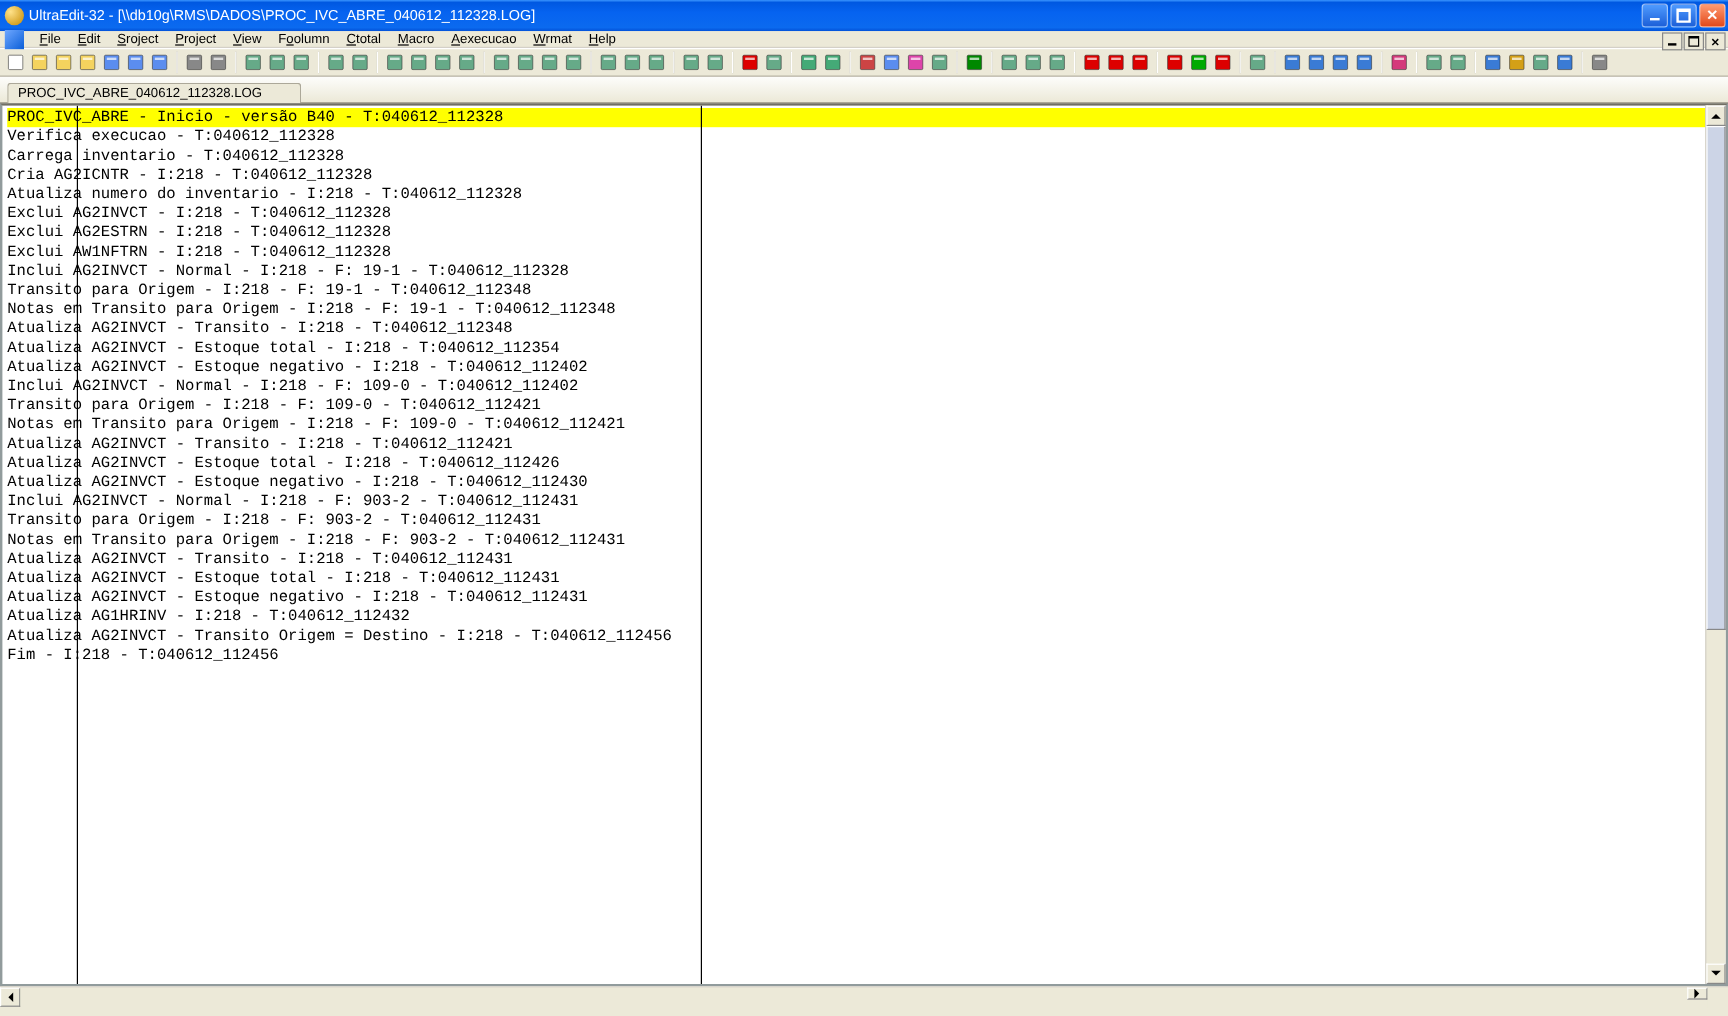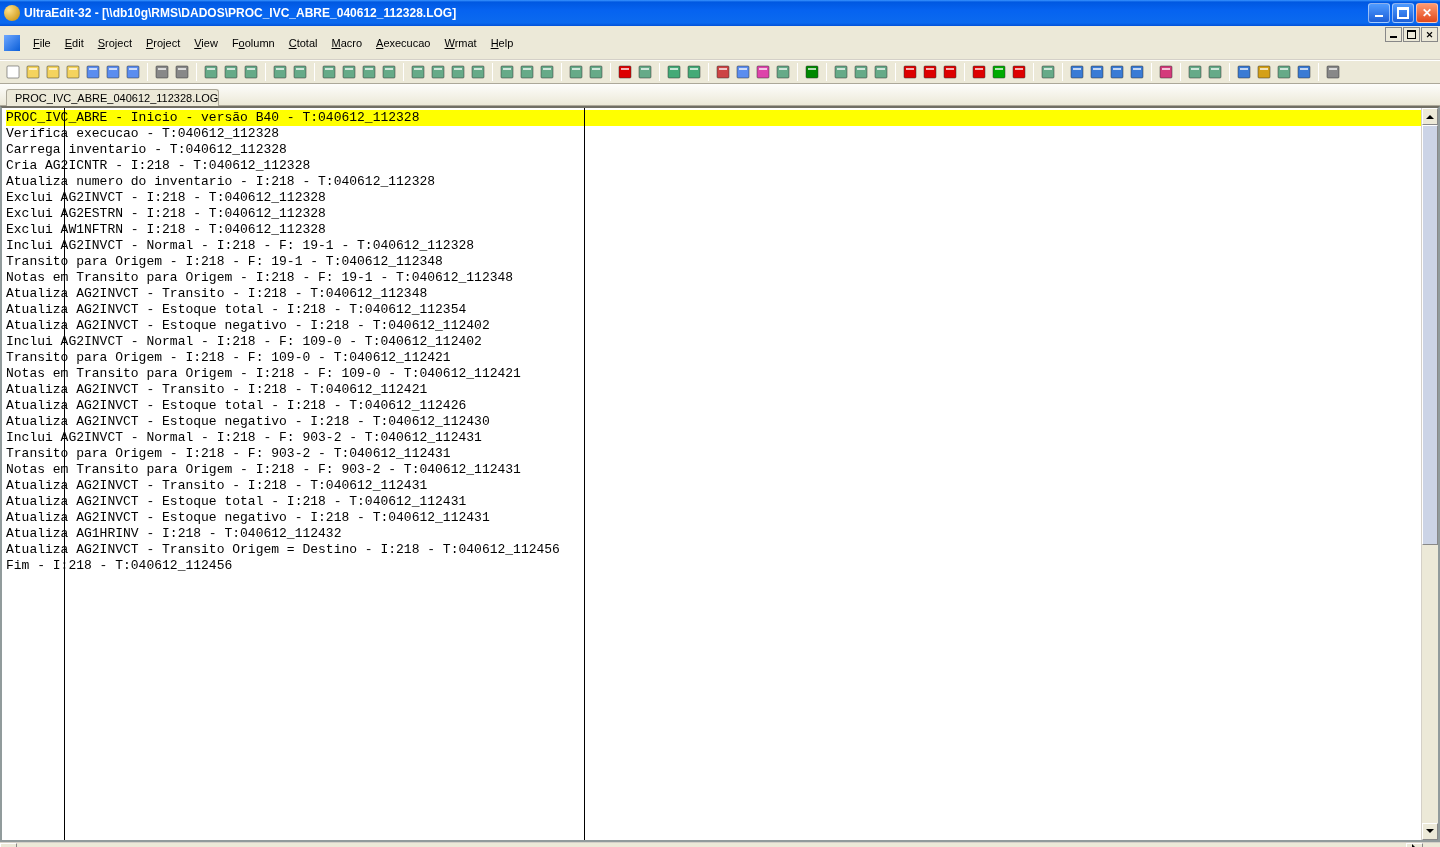--- a/index.html
+++ b/index.html
@@ -18,36 +18,36 @@
   align-items: center;
   padding: 0 2px 0 4px;
   color: #fff;
 }
 .titlebar .app-icon {
   width: 16px; height: 16px;
   background: radial-gradient(circle at 30% 30%, #ffe28a, #c58a00);
   border-radius: 50%;
   margin-right: 4px;
 }
-.titlebar .title-text { font-weight: bold; font-size: 12px; flex: 1; white-space: nowrap; overflow: hidden; }
+.titlebar .title-text { font-weight: normal; font-size: 12px; flex: 1; white-space: nowrap; overflow: hidden; }
 .win-btns { display: flex; gap: 2px; }
 .win-btn {
   width: 22px; height: 20px; border-radius: 3px;
   display: flex; align-items: center; justify-content: center;
   font-family: Arial; font-weight: bold; font-size: 12px;
   border: 1px solid rgba(255,255,255,.5);
 }
 .win-btn.min, .win-btn.max { background: linear-gradient(to bottom,#4f9bff,#1c5fd8); color:#fff; }
 .win-btn.close { background: linear-gradient(to bottom,#ff9a70,#e2491b); color:#fff; }
 .win-btn.min::before { content:""; width:8px; height:2px; background:#fff; margin-top:6px;}
 .win-btn.max::before { content:""; width:8px; height:7px; border:2px solid #fff; border-top-width:3px;}
 .win-btn.close::before { content:"\2715"; }
 
 .menubar {
-  height: 34px;
+  height: 14px;
   background: #ece9d8;
   display: flex; align-items: center;
   padding: 0 4px;
   border-bottom: 1px solid #d4d0c8;
   position: relative;
 }
 .menubar .app-small {
   width:16px;height:16px;margin-right:6px;
   background: linear-gradient(135deg,#6fa8ff,#0a5ed8);
 }
@@ -78,21 +78,21 @@
 
 .tabbar {
   height: 22px;
   background: linear-gradient(to bottom,#fdfdfb,#ece9d8);
   border-bottom: 1px solid #aca899;
   display:flex; align-items:flex-end; padding: 0 6px;
 }
 .file-tab {
   border:1px solid #aca899; border-bottom:none;
   background:#ece9d8;
-  padding:2px 0 2px 8px; font-size:11px;
+  padding:2px 32px 2px 8px; font-size:11px;
   border-radius:3px 3px 0 0;
   position:relative; top:1px;
 }
 
 .editor-wrap{
   position:relative;
   height: calc(847px - 26px - 22px - 24px - 22px - 17px);
   background:#fff;
   border:2px solid #919b9c;
   border-top-color:#716f64;

